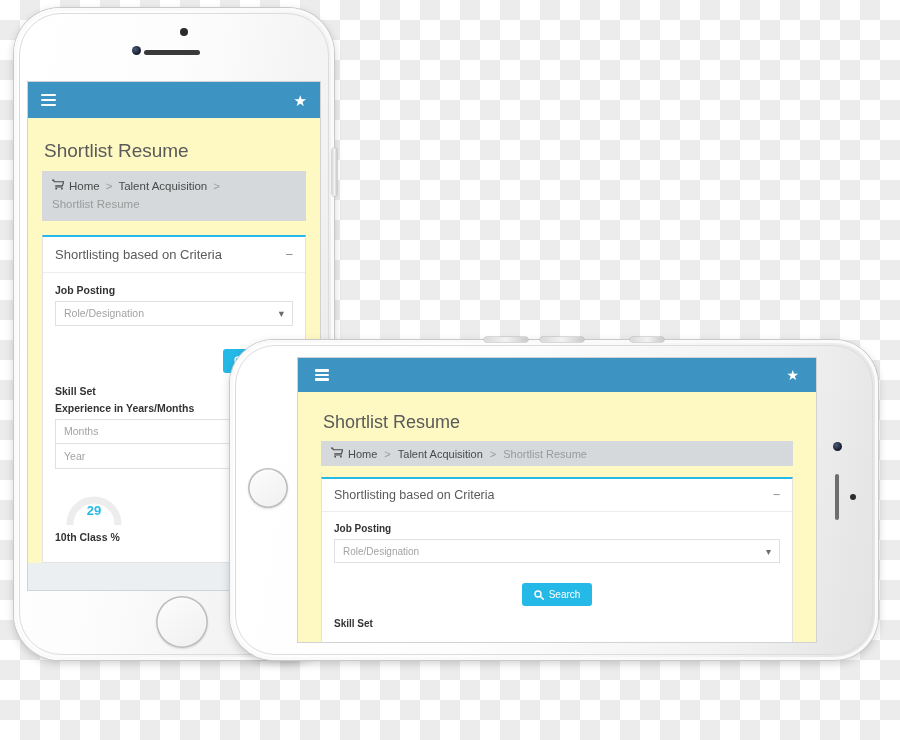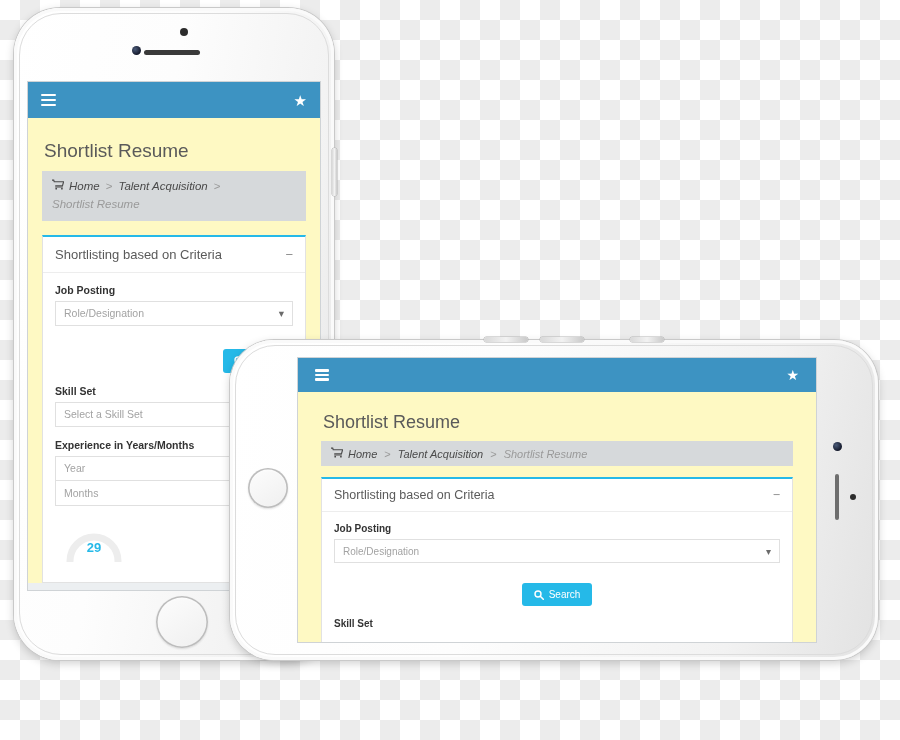--- a/index.html
+++ b/index.html
@@ -102,21 +102,21 @@
 
   .page-title { color: #5a5a5a; font-weight: 400; }
 
   .breadcrumb {
     background: #d6d9db;
     color: #4a4a4a;
     display: flex;
     flex-wrap: wrap;
     align-items: center;
   }
-  .crumb { color: #4a4a4a; white-space: nowrap; font-style: italic; }
+  .crumb { color: #4a4a4a; white-space: nowrap; }
   .crumb.muted { color: #9a9a9a; }
   .crumb-sep { color: #9a9a9a; }
 
   .card {
     background: #ffffff;
     border: 1px solid #e2e2e2;
     border-top: 2px solid #25b9e8;
   }
   .card-head {
     display: flex;
@@ -282,40 +282,38 @@
               <button class="btn-search">
                 <svg width="10" height="10" viewBox="0 0 14 14" aria-hidden="true">
                   <circle cx="5.6" cy="5.6" r="4.2" fill="none" stroke="#fff" stroke-width="2"></circle>
                   <line x1="8.8" y1="8.8" x2="13" y2="13" stroke="#fff" stroke-width="2.2" stroke-linecap="round"></line>
                 </svg>
                 <span>Search</span>
               </button>
             </div>
 
             <label class="field-label">Skill Set</label>
-            <div class="ctrl" style="margin-bottom:12px;">
-              <span>Select a Skill Set</span>
-            </div>
 
             <label class="field-label">Experience in Years/Months</label>
             <div class="p1-stack">
               <div class="ctrl">
-                <span>Year</span>
+                <span>Months</span>
               </div>
               <div class="ctrl">
-                <span>Months</span>
+                <span>Year</span>
               </div>
             </div>
 
             <div class="gauge" id="p1-gauge">
               <svg width="62" height="42" viewBox="0 0 62 42" aria-hidden="true">
                 <path d="M7,41 A24,24 0 1 1 55,41" fill="none" stroke="#ededed" stroke-width="7" stroke-linecap="round"></path>
               </svg>
               <span class="gauge-val">29</span>
             </div>
+            <label class="field-label" style="font-size:10.5px;">10th Class %</label>
           </div>
         </div>
       </div>
     </div>
   </div>
 
   <div class="phone" id="phone2">
     <div class="bezel-inner"></div>
     <div class="sensor"></div>
     <div class="frontcam"></div>

